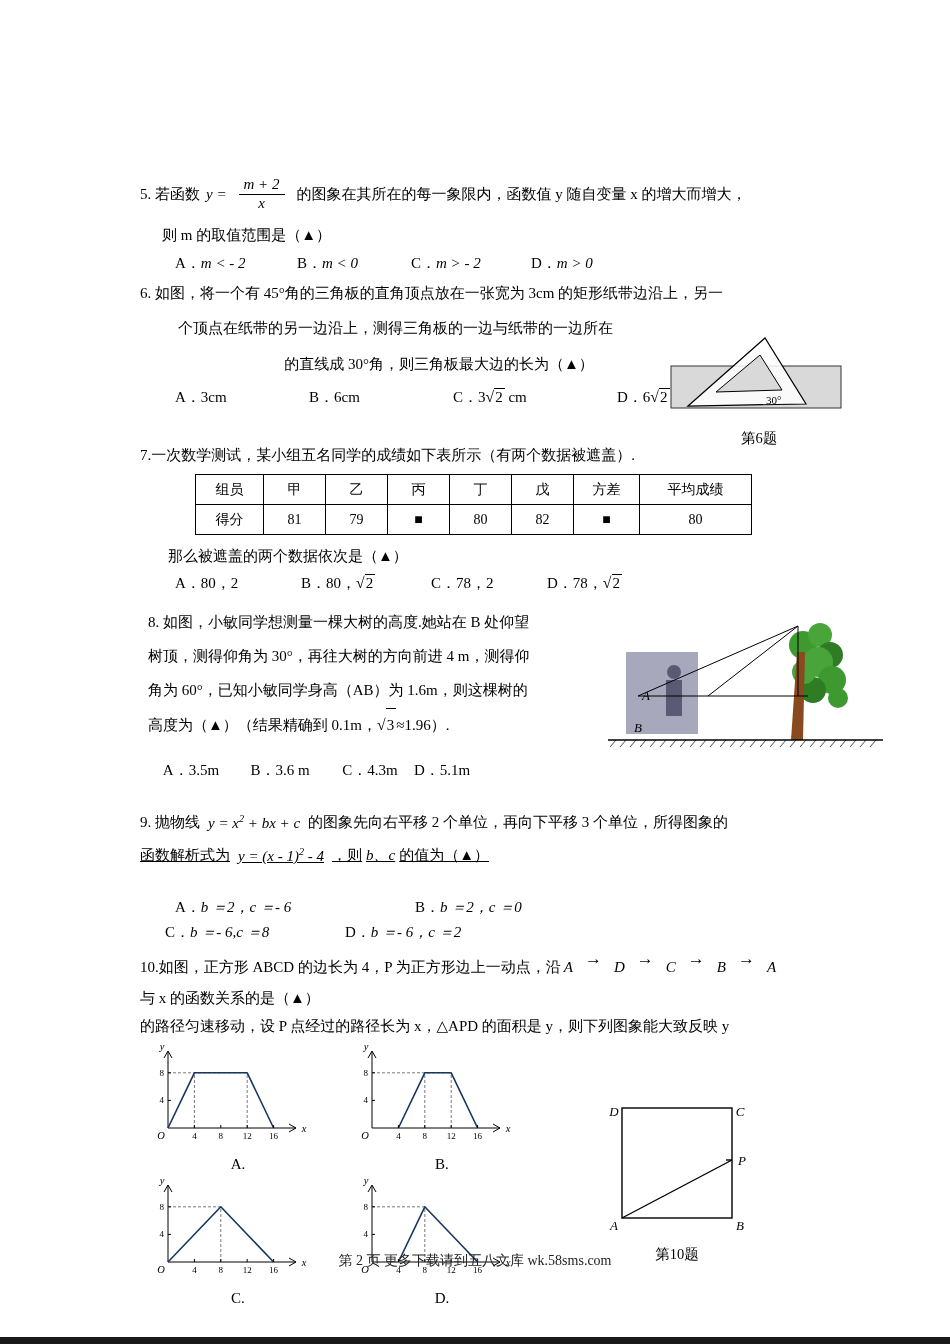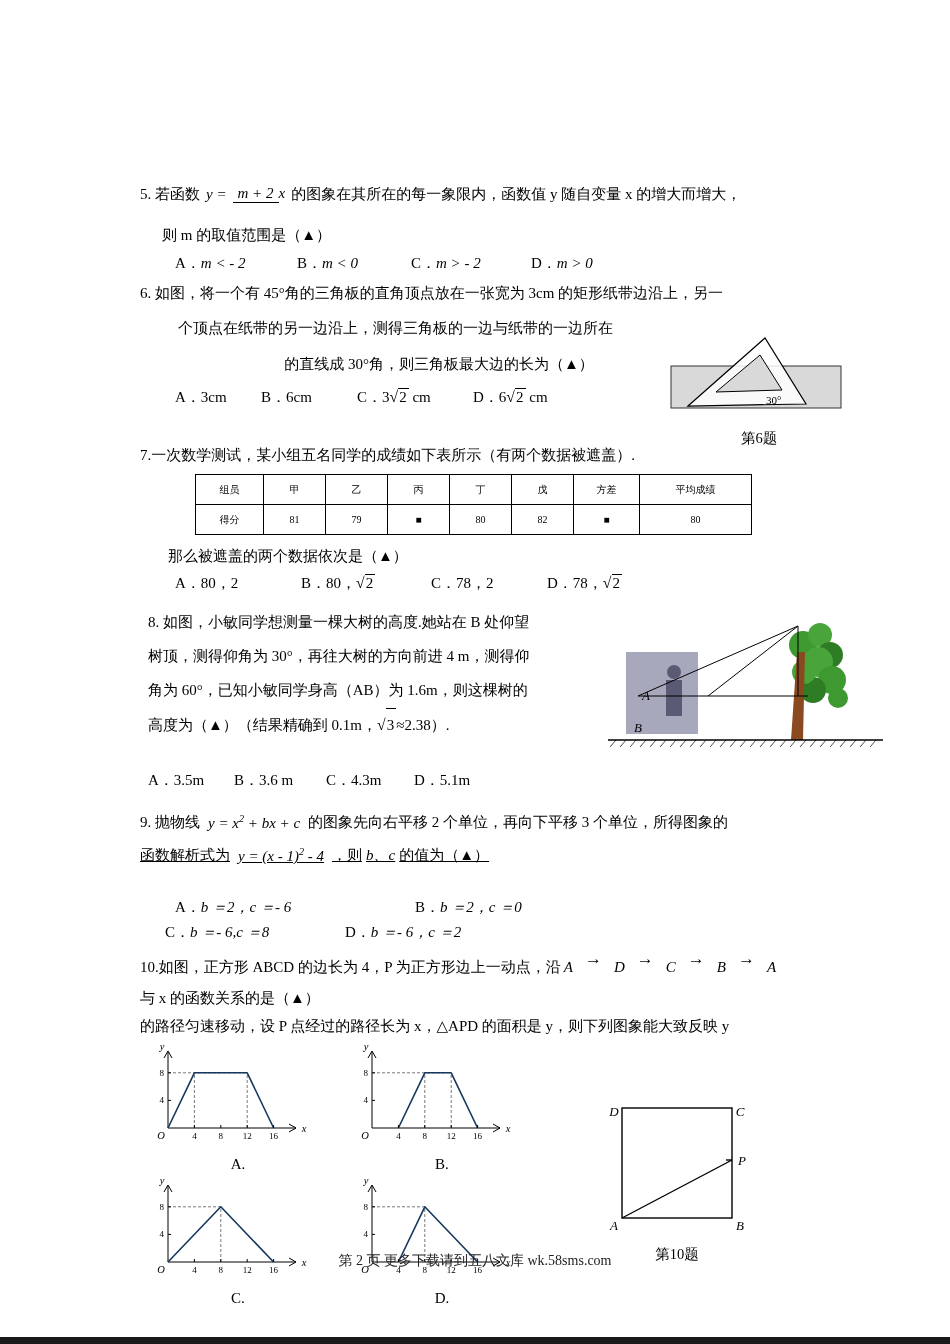--- a/index.html
+++ b/index.html
@@ -4,28 +4,28 @@
 <style>
   *{margin:0;padding:0;box-sizing:border-box;}
   body{background:#fff;}
   .page{position:relative;width:950px;height:1344px;background:#fff;color:#000;
         font-family:"Liberation Serif","DejaVu Serif",serif;font-size:15px;overflow:hidden;}
   .abs{position:absolute;}
   .line{line-height:1.75;}
   .mvar{font-style:italic;}
   .opts{display:flex;align-items:baseline;}
   .opt{display:inline-block;white-space:nowrap;}
-  .frac{display:inline-flex;align-items:center;vertical-align:middle;
-        font-style:italic;line-height:1.15;margin:0 6px;}
+  .frac{display:inline-flex;flex-direction:column;align-items:center;vertical-align:middle;
+        font-style:italic;line-height:1.15;margin:0 12px;}
   .frac .num{border-bottom:1.2px solid #000;padding:0 5px;}
   sup{font-size:0.68em;}
   .sq{display:inline-block;white-space:nowrap;}
   .sq-sign{font-size:1.05em;}
   .sq-rad{display:inline-block;border-top:1.2px solid #000;padding:0 2px 0 1px;}
-  table.score{border-collapse:collapse;font-size:10px;}
+  table.score{border-collapse:collapse;font-size:14px;}
   table.score td{border:1px solid #000;text-align:center;height:30px;padding:0 6px;}
   .caption{text-align:center;font-size:14.5px;margin-top:3px;}
   .glabel{text-align:center;margin-top:2px;font-size:15px;}
   .pletter{font-style:italic;margin:0 3px;}
   .parrow{position:relative;top:-8px;margin:0 9px;font-size:17px;}
   .footer{position:absolute;top:1252px;left:50%;transform:translateX(-50%);font-size:14px;color:#222;white-space:nowrap;}
   svg text{font-family:"Liberation Serif","DejaVu Serif",serif;}
   .gax{stroke:#000;stroke-width:1;fill:none;}
   .gdash{stroke:#555;stroke-width:0.8;stroke-dasharray:3 2;}
   .gcurve{stroke:#17375e;stroke-width:1.6;fill:none;stroke-linejoin:round;}
@@ -58,21 +58,21 @@
       <span class="opt" style="width:114px;"><span>B．</span><span class="mvar">m &lt; 0</span></span>
       <span class="opt" style="width:120px;"><span>C．</span><span class="mvar">m &gt; - 2</span></span>
       <span class="opt"><span>D．</span><span class="mvar">m &gt; 0</span></span>
     </div>
   </section>
 
   <section class="abs" style="top:280px;left:140px;width:700px;">
     <div class="line">6. 如图，将一个有 45°角的三角板的直角顶点放在一张宽为 3cm 的矩形纸带边沿上，另一</div>
     <div class="line" style="padding-left:38px;margin-top:9px;width:560px;">个顶点在纸带的另一边沿上，测得三角板的一边与纸带的一边所在</div>
     <div class="line" style="padding-left:38px;margin-top:9px;width:560px;text-align:center;">的直线成 30°角，则三角板最大边的长为（▲）</div>
-    <div class="opts" style="padding-left:35px;margin-top:11px;">
+    <div class="opts" style="padding-left:35px;margin-top:11px;gap:48px;">
       <span class="opt" style="width:86px;"><span>A．</span><span>3cm</span></span>
       <span class="opt" style="width:96px;"><span>B．</span><span>6cm</span></span>
       <span class="opt" style="width:116px;"><span>C．</span><span>3</span><span class="sq"><span class="sq-sign">√</span><span class="sq-rad">2</span></span> <span>cm</span></span>
       <span class="opt"><span>D．</span><span>6</span><span class="sq"><span class="sq-sign">√</span><span class="sq-rad">2</span></span> <span>cm</span></span>
     </div>
   </section>
 
   <div class="abs" style="left:670px;top:324px;width:178px;">
     <svg width="178" height="98">
       <rect x="1" y="42" width="170" height="42" fill="#d9d9d9" stroke="#333" stroke-width="1"></rect>
@@ -126,23 +126,23 @@
       <span class="opt" style="width:116px;"><span>C．</span><span>78，2</span></span>
       <span class="opt"><span>D．</span><span>78，</span><span class="sq"><span class="sq-sign">√</span><span class="sq-rad">2</span></span></span>
     </div>
   </section>
 
   <section class="abs" style="top:606px;left:148px;width:472px;">
     <div style="line-height:2.25;">8. 如图，小敏同学想测量一棵大树的高度.她站在 B 处仰望</div>
     <div style="line-height:2.25;">树顶，测得仰角为 30°，再往大树的方向前进 4 m，测得仰</div>
     <div style="line-height:2.25;">角为 60°，已知小敏同学身高（AB）为 1.6m，则这棵树的</div>
     <div style="line-height:2.25;">
-      <span>高度为（▲）（结果精确到 0.1m，</span><span class="sq"><span class="sq-sign">√</span><span class="sq-rad">3</span></span><span>≈2.38）.</span>
-    </div>
-    <div class="opts" style="margin-top:28px;">
+      <span>高度为（▲）（结果精确到 0.1m，</span><span class="sq"><span class="sq-sign">√</span><span class="sq-rad">3</span></span><span>≈1.96）.</span>
+    </div>
+    <div class="opts" style="margin-top:18px;text-align:center;">
       <span class="opt" style="width:86px;"><span>A．</span><span>3.5m</span></span>
       <span class="opt" style="width:92px;"><span>B．</span><span>3.6 m</span></span>
       <span class="opt" style="width:88px;"><span>C．</span><span>4.3m</span></span>
       <span class="opt"><span>D．</span><span>5.1m</span></span>
     </div>
   </section>
 
   <div class="abs" style="left:608px;top:600px;width:280px;">
     <svg width="280" height="150">
 

